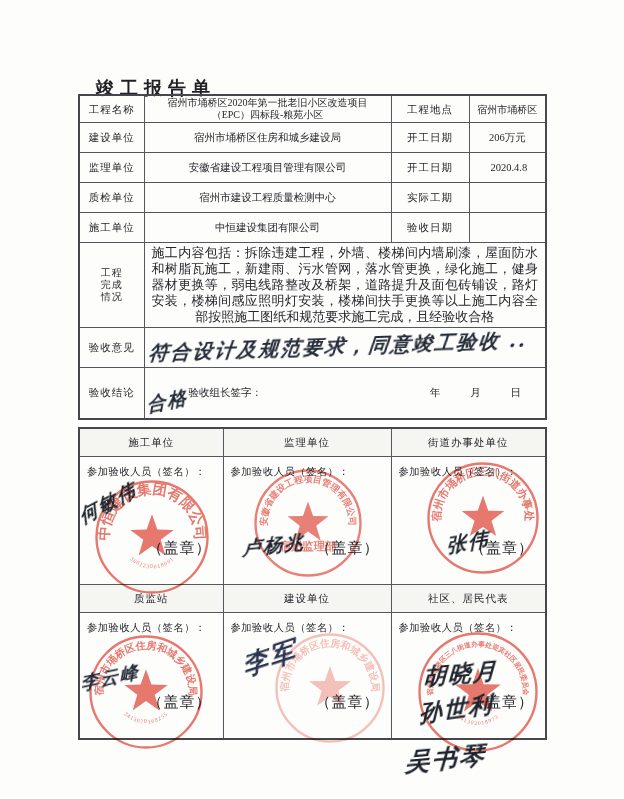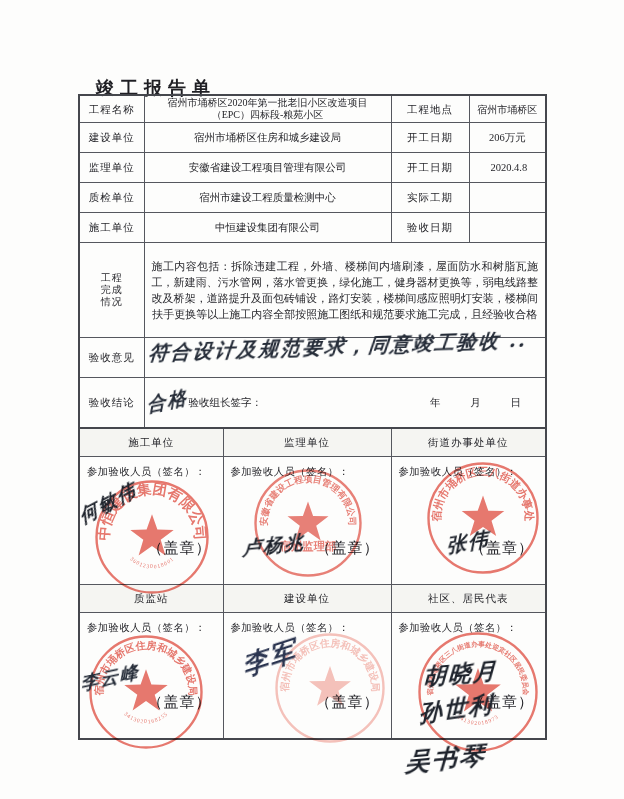--- a/index.html
+++ b/index.html
@@ -8,22 +8,22 @@
   .title{position:absolute;left:78px;top:58px;width:467px;margin:18px;text-align:left;
          font-size:18px;font-weight:bold;letter-spacing:6px;color:#1f1f24;}
   table{border-collapse:collapse;position:absolute;table-layout:fixed;}
   td{border:1px solid #55575e;font-size:10.5px;line-height:13px;text-align:center;
      vertical-align:middle;padding:1px 2px;overflow:hidden;}
   .t1{left:78px;top:94px;width:467px;border:2px solid #45474d;}
   .t2{left:78px;top:427px;width:467px;border:2px solid #45474d;}
   .lbl{letter-spacing:1px;}
   .ml{white-space:pre-line;font-size:10px;line-height:12px;}
   .left-val{text-align:center;padding-left:5px;font-family:"Liberation Serif",serif;}
-  .completion-text{font-size:11px;line-height:16px;text-align:justify;text-align-last:center;
-                   padding:15px 7px;}
+  .completion-text{font-size:13px;line-height:16px;text-align:justify;text-align-last:center;
+                   padding:2px 7px;}
   .concl-flex{display:flex;justify-content:space-between;align-items:center;
               padding-left:42px;padding-right:20px;}
   .date-slots{white-space:pre;letter-spacing:2px;}
   .sec-head{background:#f5f5f2;letter-spacing:1px;}
   .stamp-cell{position:relative;vertical-align:top;text-align:left;}
   .sign-label{display:block;text-align:left;font-size:10.3px;padding:7px 0 0 5px;letter-spacing:0.5px;}
   .seal-note{position:absolute;right:11px;bottom:29px;font-size:15px;letter-spacing:1px;}
   .ink-layer{position:absolute;left:0;top:0;width:624px;height:799px;pointer-events:none;}
   .ink{position:absolute;white-space:nowrap;font-style:italic;font-weight:600;
        letter-spacing:2px;filter:blur(0.25px);transform-origin:left top;

